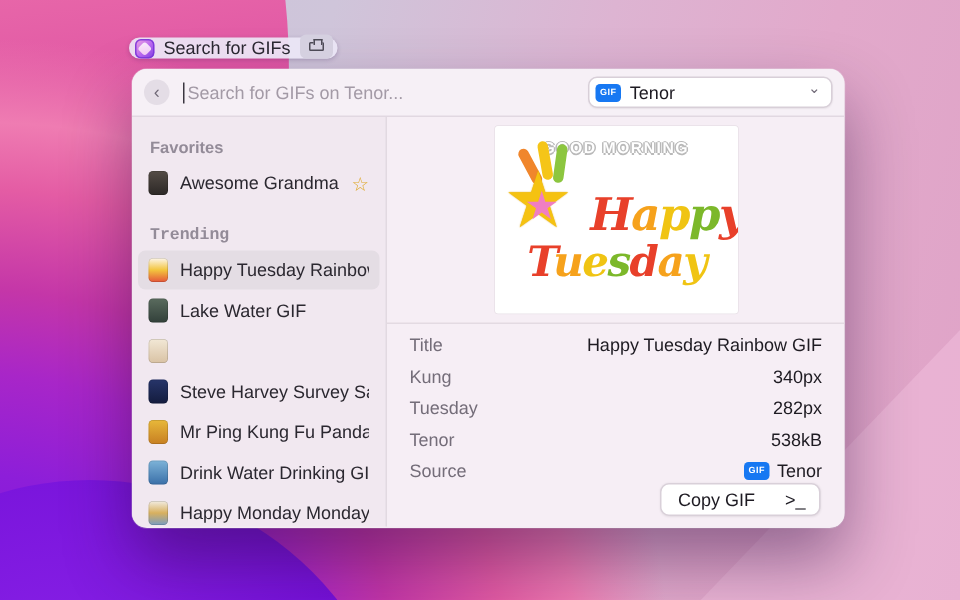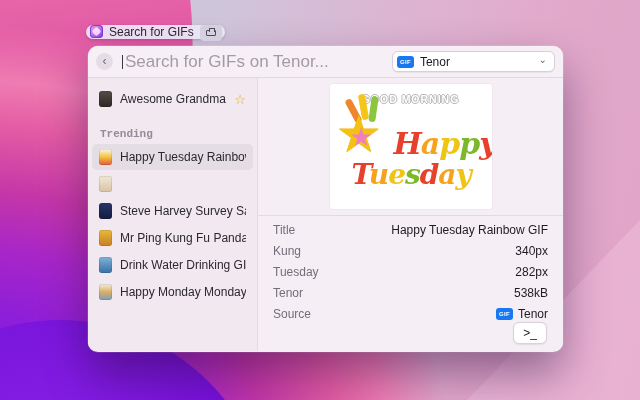--- a/index.html
+++ b/index.html
@@ -16,21 +16,21 @@
     background:linear-gradient(155deg,#ee76ad 28%,#d8439f 55%,#c52fa2 78%); }
   .wp-glow { position:absolute; inset:0;
     background:radial-gradient(ellipse 620px 560px at -2% 110%,
       #7a11d9 0%, #8d1ed9 22%, #a826c8 34%, #c436a8 44%,
       #e45ca4 56%, #ef7cb2 64%, rgba(239,134,183,0) 74%); }
   .wp-deep { position:absolute; left:-150px; top:320px; width:420px; height:420px; border-radius:50%;
     background:radial-gradient(circle at 45% 35%, #8a22e8 0%, #7511d8 55%, #6a0cd0 100%); }
 
   
   .pill { position:absolute; left:86px; top:25px; height:14px; z-index:30;
-    display:flex; align-items:flex-start; gap:6px; padding:0 3px 0 4px;
+    display:flex; align-items:flex-end; gap:6px; padding:0 3px 0 4px;
     background:rgba(236,231,246,0.92); border-radius:7px;
     box-shadow:0 1px 3px rgba(60,30,90,0.25); }
   .sc-icon { width:13px; height:13px; border-radius:4px; position:relative;
     background:linear-gradient(135deg,#f2a9e0 0%,#b665ef 55%,#7d3be0 100%);
     box-shadow:inset 0 0 0 1px rgba(122,53,216,0.9); }
   .sc-icon::after { content:""; position:absolute; left:3px; top:3px; width:7px; height:7px;
     background:linear-gradient(135deg,#ffffff 0%,#ffd9f4 100%); border-radius:2px;
     transform:rotate(45deg); opacity:.85; }
   .pill-title { font-size:12px; font-weight:500; color:#2a2731; }
   .pill-btn { border:none; cursor:pointer; width:22px; height:16px; border-radius:4px;
@@ -44,21 +44,21 @@
     border-radius:10px; overflow:hidden; background:#f5edf4;
     box-shadow:0 22px 45px rgba(42,8,62,0.45), 0 0 0 0.5px rgba(255,255,255,0.35); }
 
   .searchrow { height:32px; display:flex; align-items:center; padding:0 8px;
     background:#f6f0f6; border-bottom:1px solid #e1d8e1; }
   .back-btn { width:17px; height:17px; border-radius:50%; border:none; cursor:pointer;
     background:#e4dde6; color:#6f6876; font-size:12px; line-height:15px; text-align:center;
     display:flex; align-items:center; justify-content:center; padding-bottom:1px; }
   .caret { width:1px; height:14px; background:#3a3640; margin-left:9px; }
   .search-input { flex:1; border:none; outline:none; background:transparent;
-    font-size:17px; color:#8b5cf6; padding:0 4px 0 2px; font-family:inherit; }
+    font-size:12px; color:#8b5cf6; padding:0 4px 0 2px; font-family:inherit; }
   .search-input::placeholder { color:#a39aa6; }
   .provider { width:163px; height:21px; background:#ffffff; border:1px solid #d8cfd8;
     border-radius:6px; display:flex; align-items:center; gap:6px; padding:0 7px 0 4px;
     cursor:pointer; box-shadow:0 0.5px 1px rgba(0,0,0,0.06); }
   .gif-badge { background:#1778f2; color:#fff; font-size:6px; font-weight:700;
     border-radius:3px; padding:3px 3px; letter-spacing:.3px; line-height:1; }
   .provider-name { font-size:12px; color:#1d1a22; flex:1; }
   .chev { color:#6f6876; font-size:10px; line-height:1; transform:translateY(-2px); }
 
   .bodywrap { display:flex; height:273px; }
@@ -140,29 +140,34 @@
       <input class="search-input" placeholder="Search for GIFs on Tenor..." style="">
       <div class="provider">
         <span class="gif-badge">GIF</span>
         <span class="provider-name">Tenor</span>
         <span class="chev">⌄</span>
       </div>
     </div>
 
     <div class="bodywrap">
       <aside class="sidebar" id="sidebar">
+          <div class="sec-title">Favorites</div>
           <div class="s-item">
             <span class="thumb" style="background: linear-gradient(rgb(84, 76, 70), rgb(44, 40, 38));"></span>
             <span class="s-label">Awesome Grandma GIF</span>
             <span class="fav-star" style="color: rgb(223, 169, 44);">☆</span>
           </div>
           <div class="sec-title trending">Trending</div>
           <div class="s-item sel">
             <span class="thumb" style="background: linear-gradient(rgb(253, 246, 236), rgb(243, 197, 62), rgb(229, 86, 58));"></span>
             <span class="s-label">Happy Tuesday Rainbow GIF</span>
+          </div>
+          <div class="s-item">
+            <span class="thumb" style="background: linear-gradient(rgb(90, 107, 94), rgb(50, 64, 58));"></span>
+            <span class="s-label">Lake Water GIF</span>
           </div>
           <div class="s-item">
             <span class="thumb" style="background: linear-gradient(rgb(242, 232, 214), rgb(217, 194, 164));"></span>
           </div>
           <div class="s-item">
             <span class="thumb" style="background: linear-gradient(rgb(39, 53, 106), rgb(20, 28, 62));"></span>
             <span class="s-label">Steve Harvey Survey Says GIF</span>
           </div>
           <div class="s-item">
             <span class="thumb" style="background: linear-gradient(rgb(232, 184, 58), rgb(199, 127, 34));"></span>
@@ -223,20 +228,21 @@
               <span class="d-label">Source</span>
               <span class="d-value">
                 <span class="gif-badge" style="background: rgb(23, 120, 242);">GIF</span>
                 <span>Tenor</span>
               </span>
             </div>
           </div>
 
         <div class="footer">
           <div class="segbtn">
+            <button class="seg-copy">Copy GIF</button>
             <button class="seg-shell">
               <span>&gt;_</span>
             </button>
           </div>
         </div>
       </section>
     </div>
   </div>
 </div>
 

